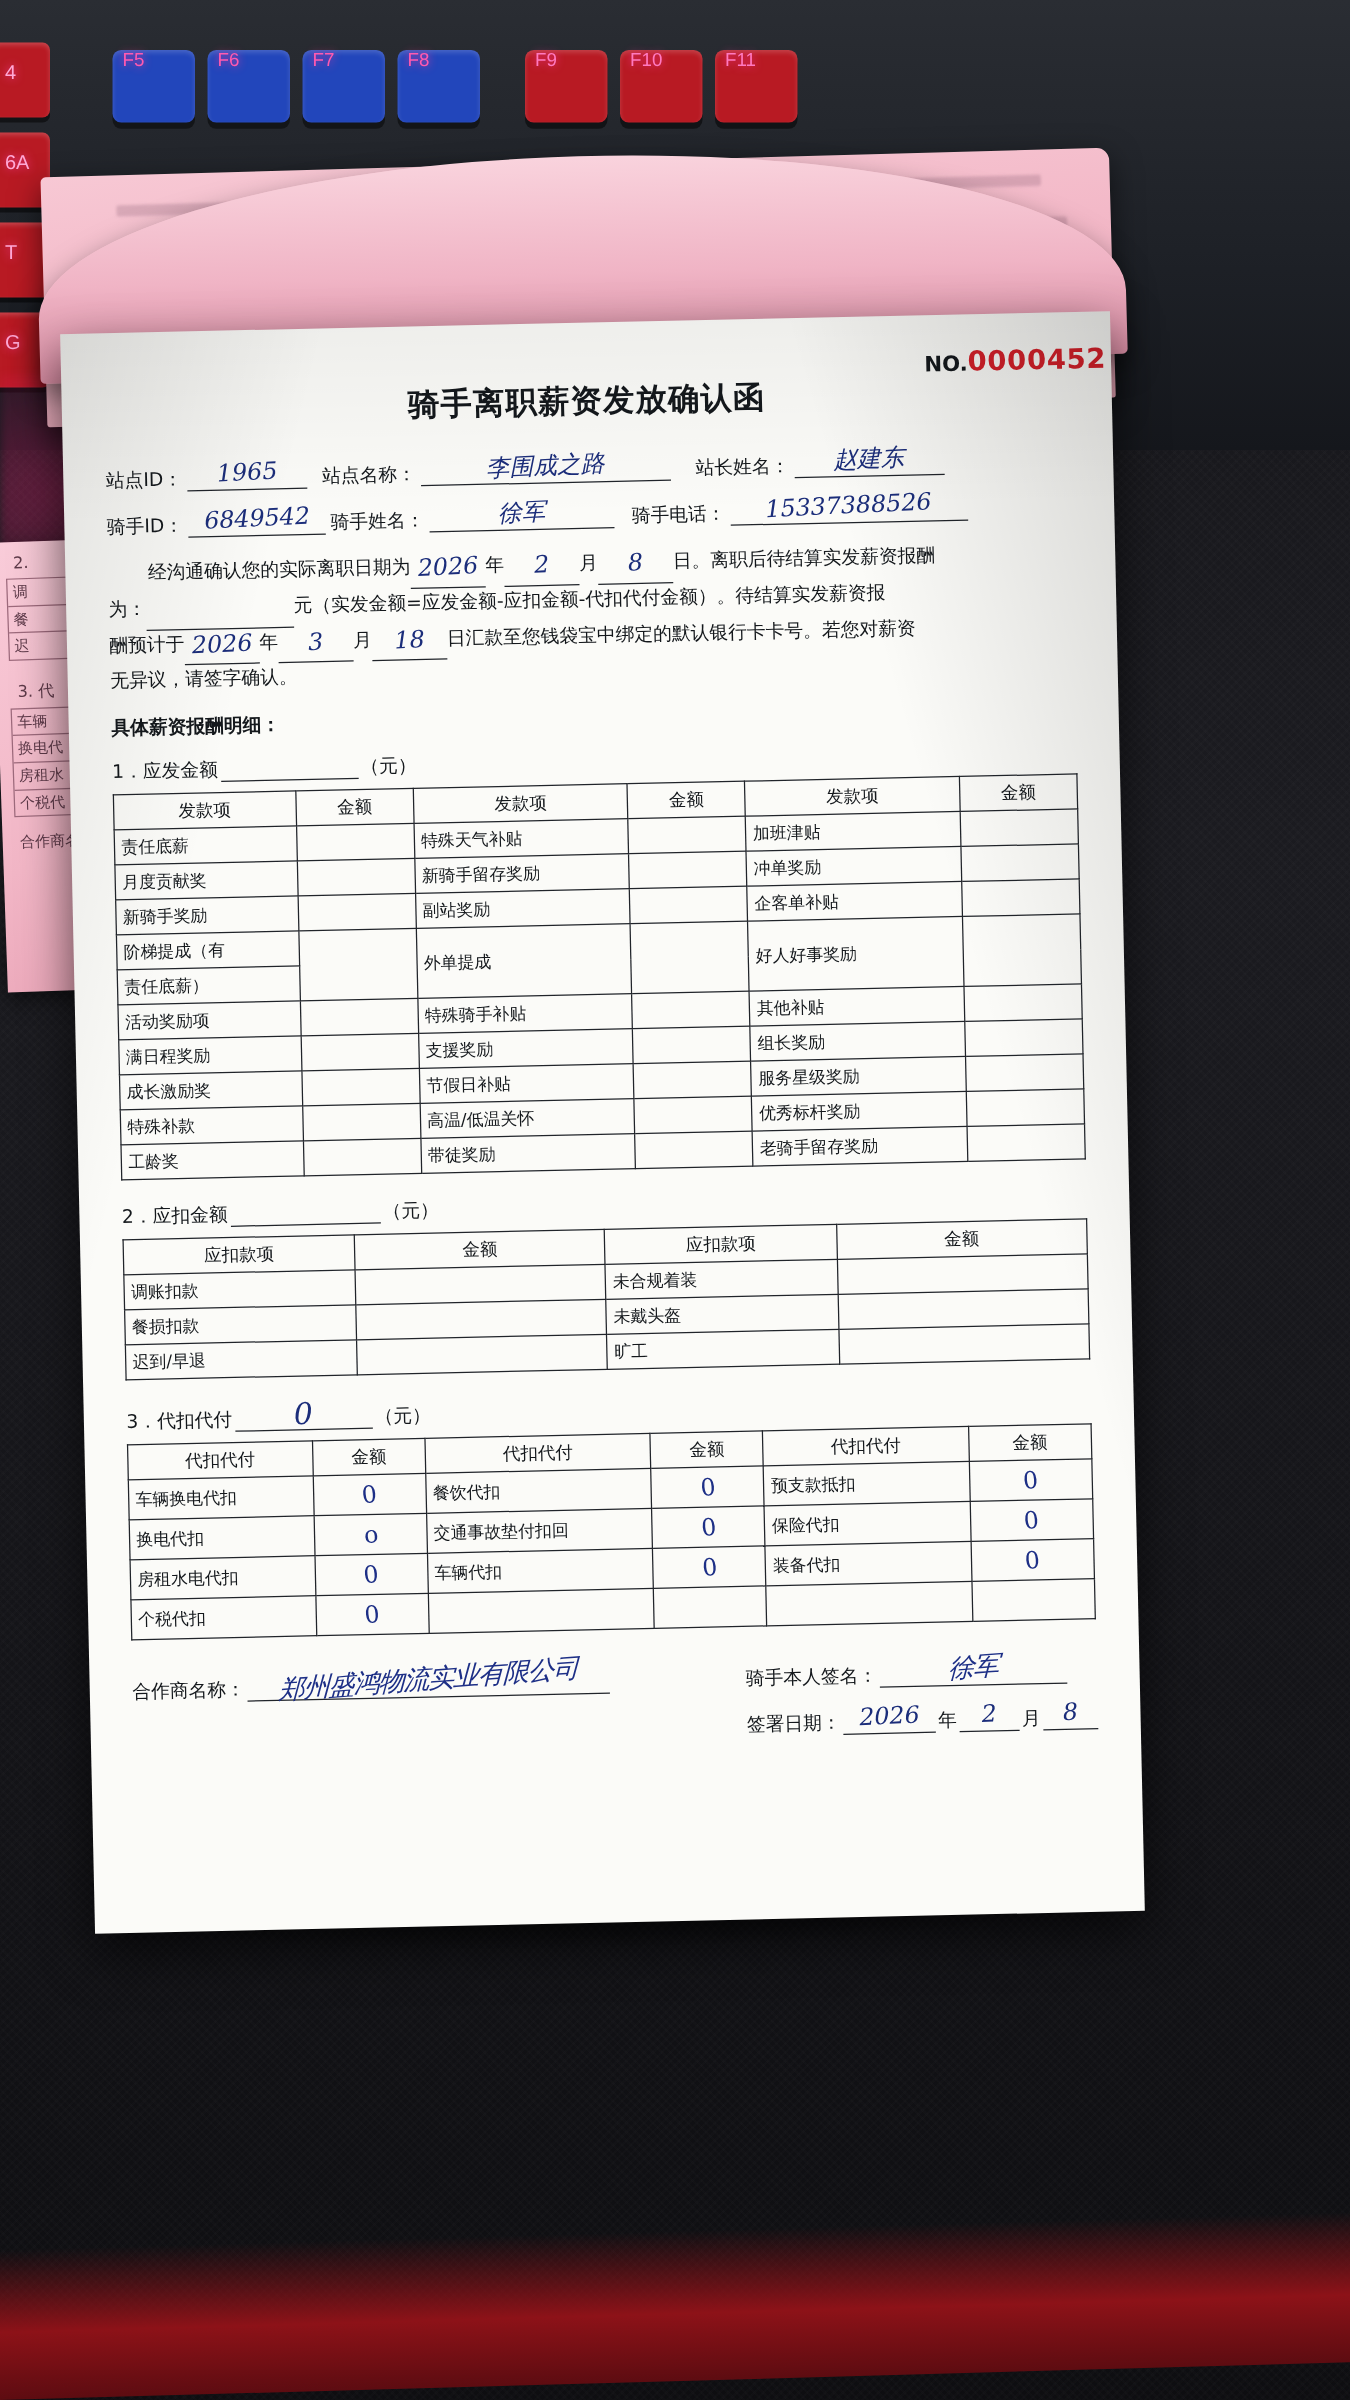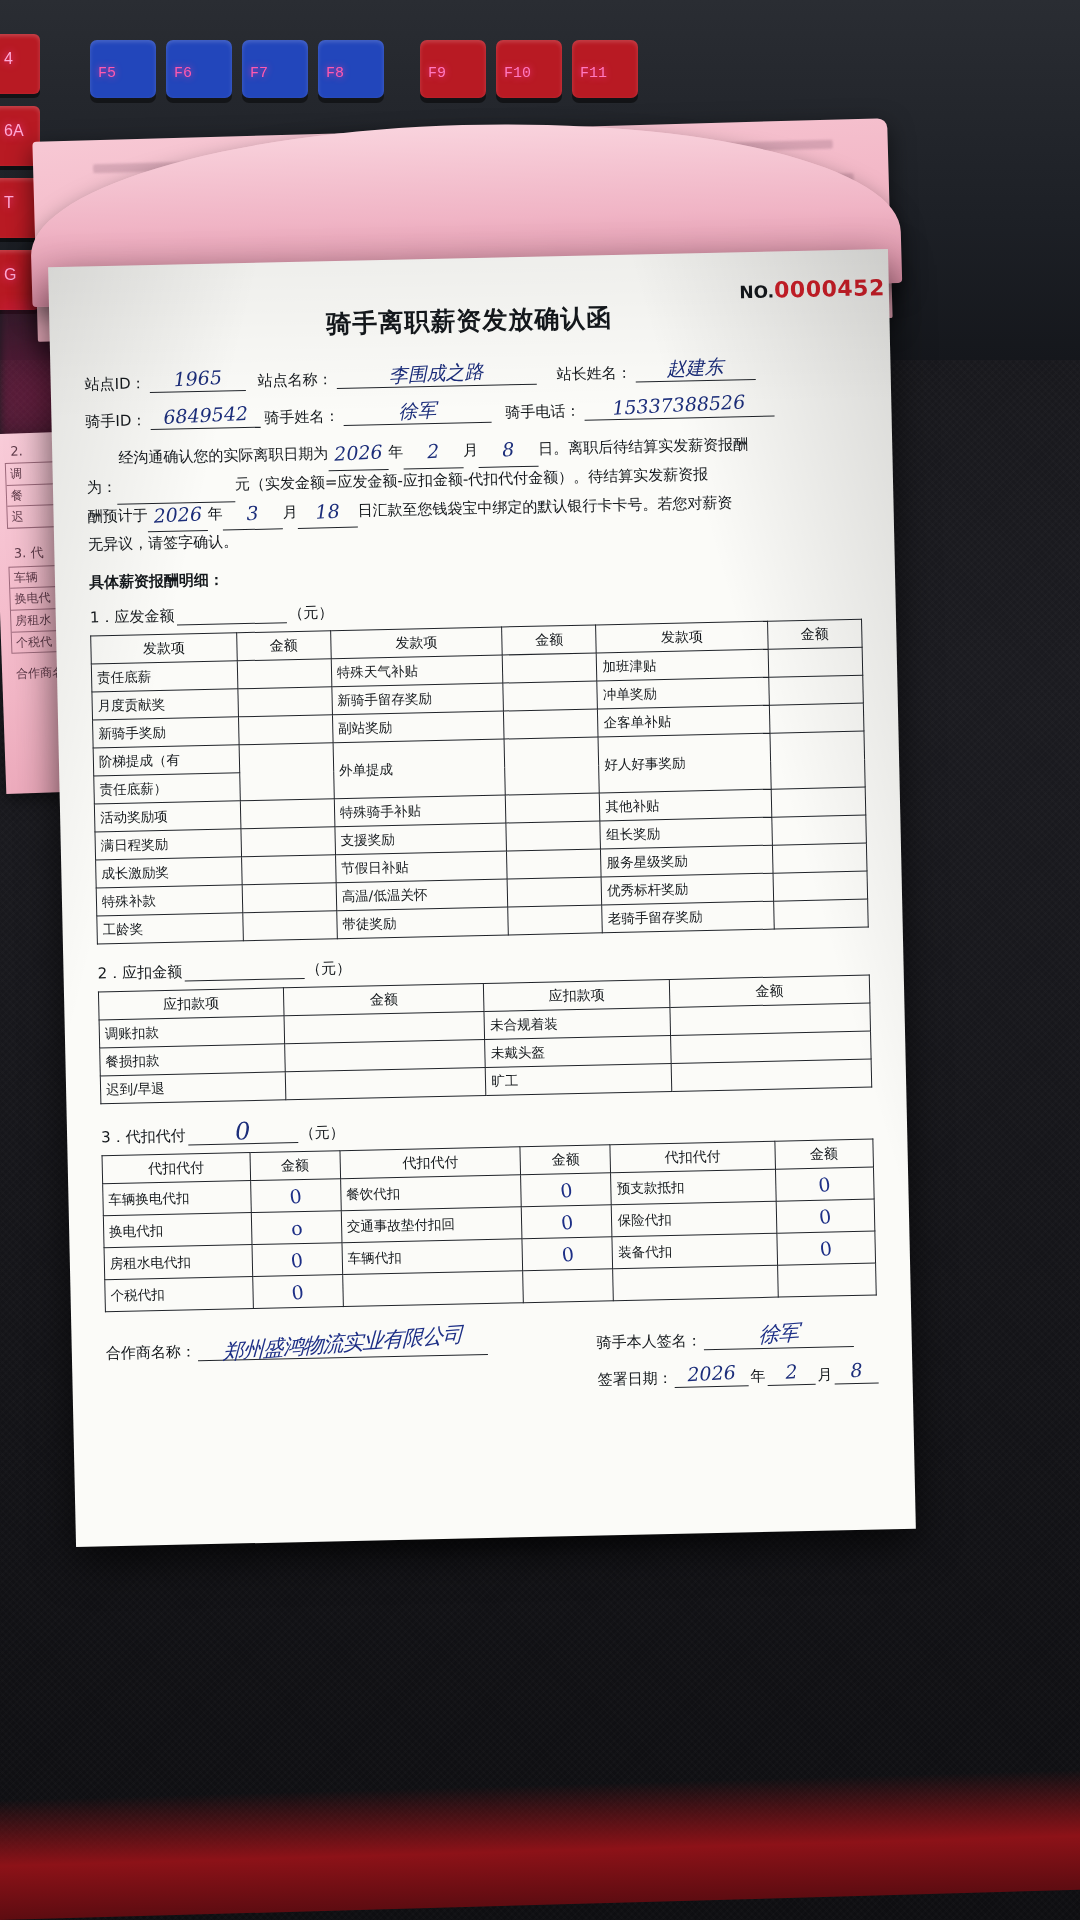--- a/index.html
+++ b/index.html
@@ -48,24 +48,24 @@
     width: 66px; height: 58px;
     border-radius: 7px;
     background: #1f3fa8;
     box-shadow: 0 5px 0 rgba(0,0,0,0.45), inset 0 2px 4px rgba(255,255,255,0.18);
     position: relative;
   }
   .key.red { background: #b81a23; box-shadow: 0 5px 0 rgba(0,0,0,0.5), inset 0 2px 4px rgba(255,255,255,0.18); }
   .key.blue { background: #2246bb; }
   .key .lbl {
     position: absolute;
-    left: 8px; top: 25px;
+    left: 8px; top: 0;
     font-size: 15px;
     color: #ff5ab0;
-    font-family: Liberation Mono, monospace;
+    font-family: Liberation Sans, sans-serif;
     text-shadow: 0 0 7px rgba(255,60,160,0.9);
   }
   .key.red .lbl { color: #ff79c0; }
   .side-keys {
     position: absolute;
     left: -6px; top: 20px;
     width: 44px;
   }
   .side-key {
     width: 46px; height: 60px;

